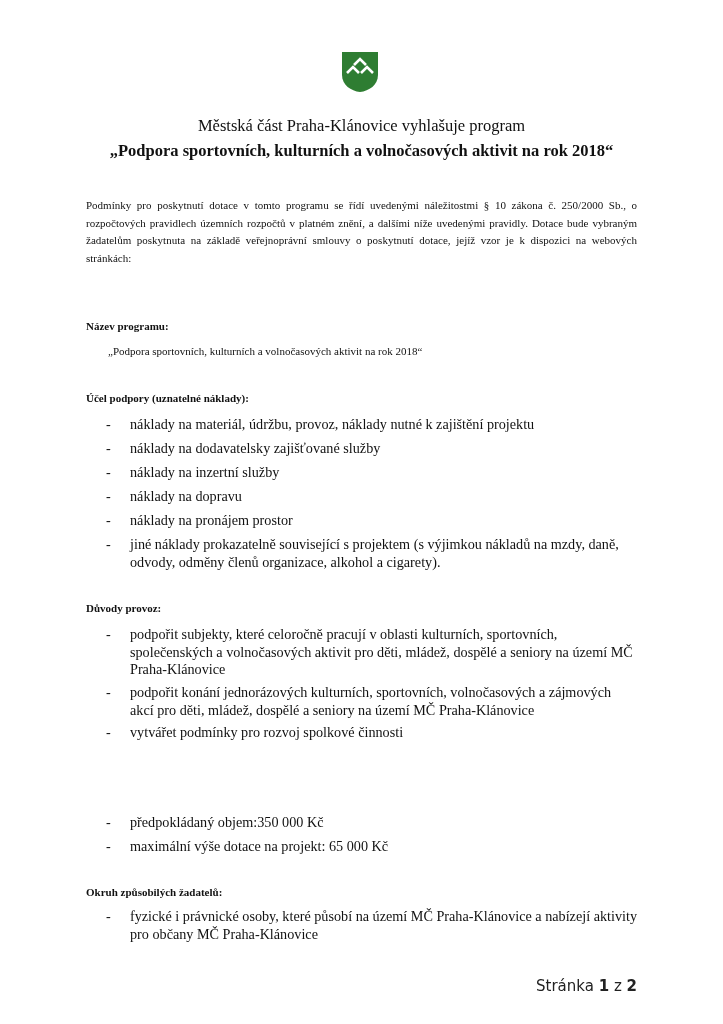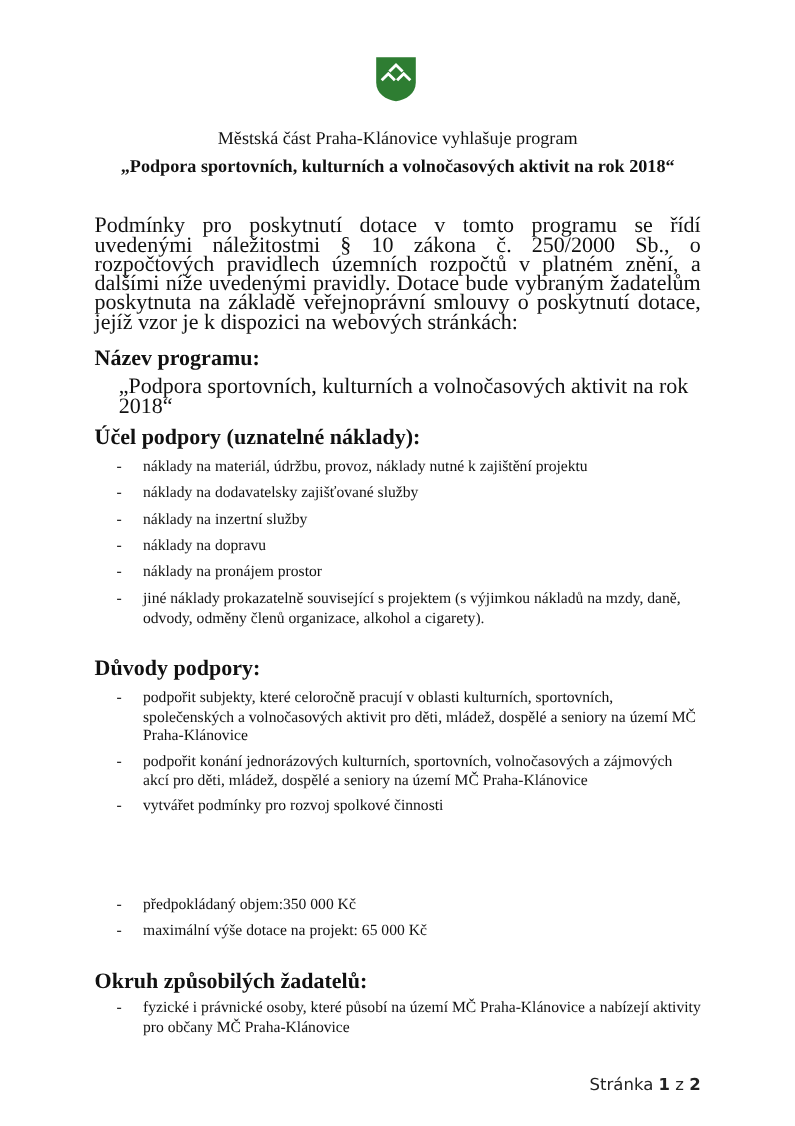--- a/index.html
+++ b/index.html
@@ -2,21 +2,21 @@
 <html><head>
 <meta charset="utf-8">
 <style>
   html, body { margin: 0; padding: 0; background: #ffffff; }
   body { width: 723px; height: 1024px; position: relative; overflow: hidden;
          font-family: "Liberation Serif", serif; color: #111; }
   .page { position: absolute; left: 0; top: 0; width: 723px; height: 1024px; }
   .crest { position: absolute; left: 341px; top: 51px; width: 38px; height: 42px; }
   .title1 { position: absolute; left: 0; width: 723px; top: 116px; text-align: center; font-size: 16.5px; }
   .title2 { position: absolute; left: 0; width: 723px; top: 141px; text-align: center; font-size: 16.5px; font-weight: bold; }
-  .text { position: absolute; left: 86px; width: 551px; font-size: 20px; line-height: 17.6px; }
+  .text { position: absolute; left: 86px; width: 551px; font-size: 11px; line-height: 17.6px; }
   .just { text-align: justify; text-align-last: left; }
   .link { color: #1a0dab; text-decoration: underline; color: #2222cc; }
   .h { font-weight: bold; }
   .li { position: absolute; left: 86px; width: 551px; font-size: 14.2px; line-height: 17.6px; }
   .li .dash { position: absolute; left: 20px; top: 0; }
   .li .body { margin-left: 44px; }
   .footer { position: absolute; right: 86px; top: 977px; font-family: "DejaVu Sans", sans-serif; font-size: 15px; color: #222; }
   .footer b { font-weight: bold; }
 </style>
 </head>
@@ -58,21 +58,21 @@
     </div>
   <div class="li" style="top:512px;">
       <span class="dash">-</span>
       <div class="body">náklady na pronájem prostor</div>
     </div>
   <div class="li" style="top:536px;">
       <span class="dash">-</span>
       <div class="body">jiné náklady prokazatelně související s projektem (s výjimkou nákladů na mzdy, daně, odvody, odměny členů organizace, alkohol a cigarety).</div>
     </div>
 
-  <div class="text h" style="top:600px;">Důvody podpory:</div>
+  <div class="text h" style="top:600px;">Důvody provoz:</div>
   <div class="li" style="top:626px;">
       <span class="dash">-</span>
       <div class="body">podpořit subjekty, které celoročně pracují v oblasti kulturních, sportovních, společenských a volnočasových aktivit pro děti, mládež, dospělé a seniory na území MČ Praha-Klánovice</div>
     </div>
   <div class="li" style="top:684px;">
       <span class="dash">-</span>
       <div class="body">podpořit konání jednorázových kulturních, sportovních, volnočasových a zájmových akcí pro děti, mládež, dospělé a seniory na území MČ Praha-Klánovice</div>
     </div>
   <div class="li" style="top:724px;">
       <span class="dash">-</span>

